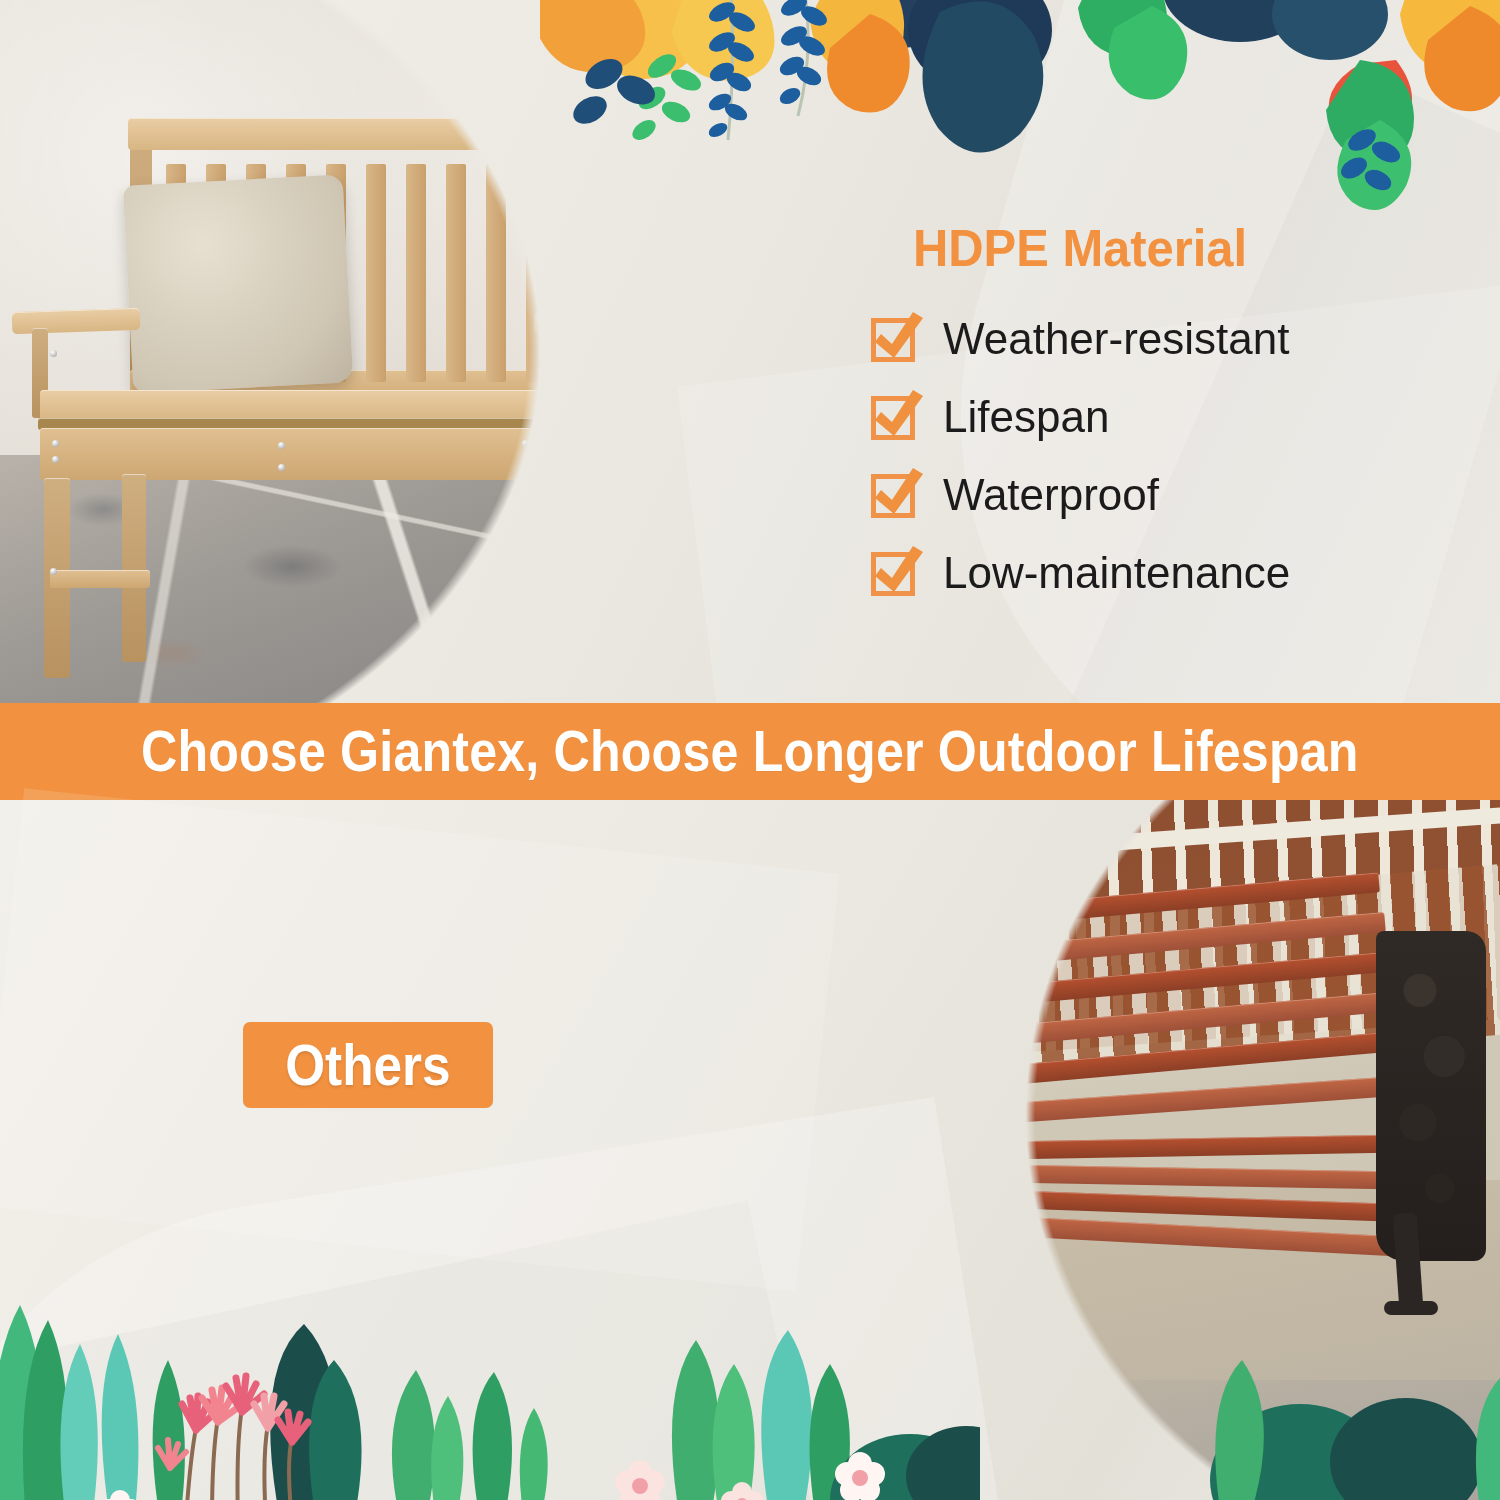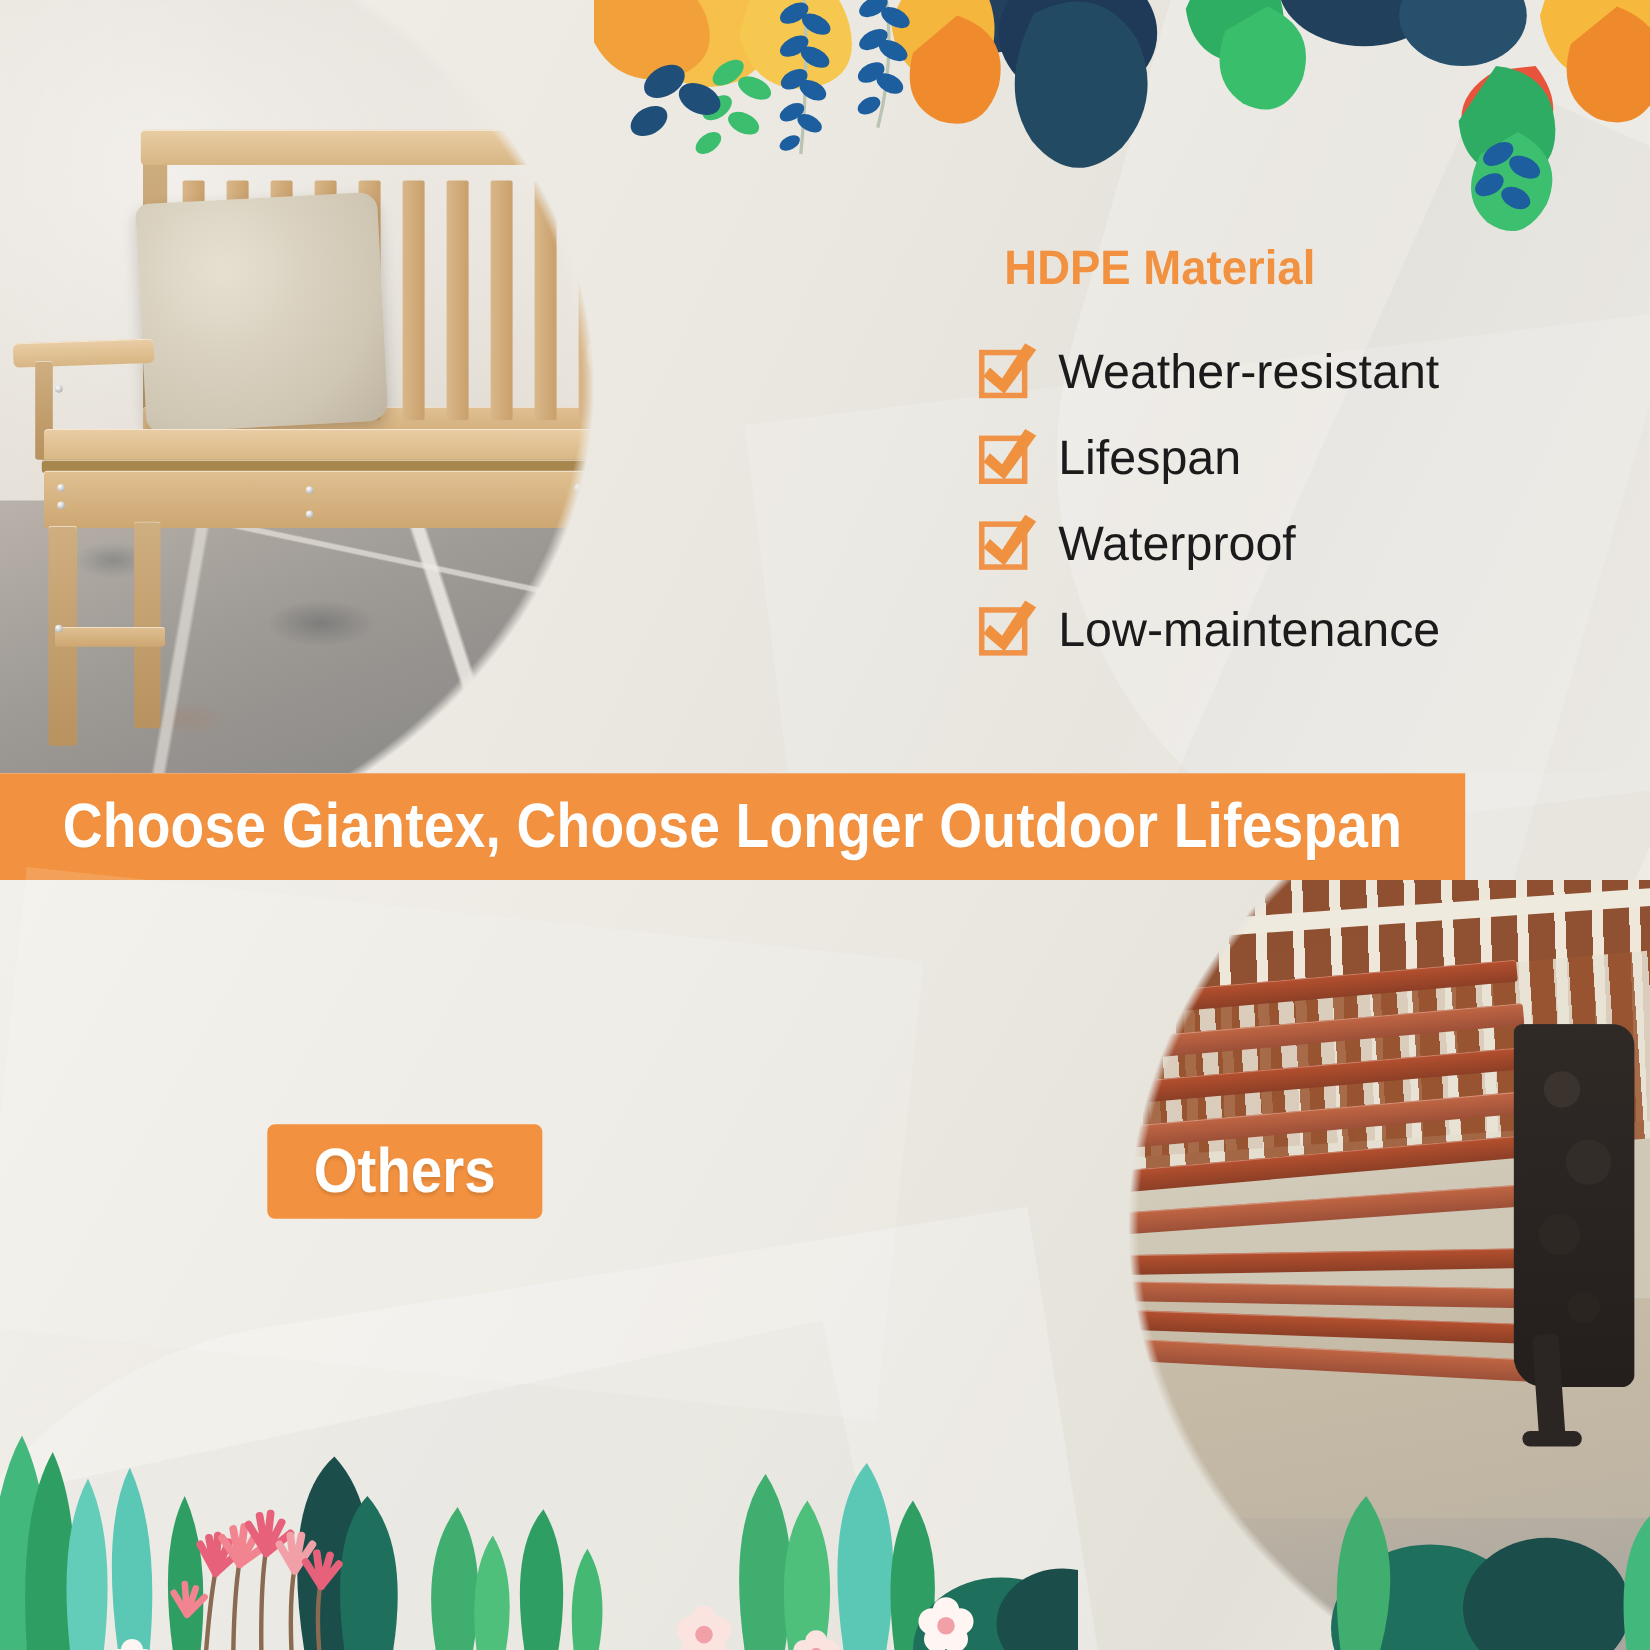--- a/index.html
+++ b/index.html
@@ -120,21 +120,21 @@
       radial-gradient(circle at 40% 18%, #3a332e 0 16px, transparent 17px),
       radial-gradient(circle at 62% 38%, #332d29 0 20px, transparent 21px),
       radial-gradient(circle at 38% 58%, #2e2825 0 18px, transparent 19px),
       radial-gradient(circle at 58% 78%, #2b2522 0 14px, transparent 15px),
       linear-gradient(180deg,#2f2a26,#241f1c);
     border-radius:8px 20px 12px 28px;
   }
 
   
   .banner{
-    position:absolute;left:0;top:703px;width:1332px;height:97px;
+    position:absolute;left:0;top:703px;width:1500px;height:97px;
     background:#f2913f;
     display:flex;align-items:center;justify-content:center;
   }
   .banner-text{
     color:#fff;font-size:57px;line-height:1;font-weight:700;
     font-family:"Liberation Sans Narrow","Liberation Sans",sans-serif;
     transform:scaleX(.88);transform-origin:center;
     letter-spacing:.2px;white-space:nowrap;
     text-shadow:0 1px 0 rgba(0,0,0,.04);
   }
@@ -146,28 +146,28 @@
     color:#fff;font-weight:700;
     font-family:"Liberation Sans Narrow","Liberation Sans",sans-serif;
     text-shadow:0 2px 3px rgba(0,0,0,.12);
   }
   #badge-ours{left:913px;top:98px;width:250px;height:85px;font-size:57px;}
   #badge-others{left:243px;top:1022px;width:250px;height:86px;font-size:57px;}
   .badge span{display:block;transform:scaleX(.9);}
 
   .subtitle{
     position:absolute;left:913px;top:222px;
-    color:#f2913f;font-size:44px;font-weight:700;line-height:1;
+    color:#f2913f;font-size:52px;font-weight:700;line-height:1;
     font-family:"Liberation Sans Narrow","Liberation Sans",sans-serif;
     letter-spacing:0;white-space:nowrap;
   }
   .subtitle span{display:block;transform:scaleX(.94);transform-origin:left;}
 
   
-  .feature-list{position:absolute;left:888px;top:300px;width:520px;}
+  .feature-list{position:absolute;left:869px;top:300px;width:520px;}
   .feature-row{display:flex;align-items:center;height:78px;}
   .feature-label{
     font-size:44px;color:#1b1b1b;margin-left:20px;white-space:nowrap;
     font-family:"Liberation Sans","DejaVu Sans",sans-serif;
   }
   .check-icon{position:relative;width:54px;height:54px;flex:0 0 54px;}
   .check-icon .box{position:absolute;left:2px;top:6px;width:44px;height:44px;
     border:5px solid #f09248;box-sizing:border-box;}
   .check-icon svg{position:absolute;left:-2px;top:-6px;}
 

